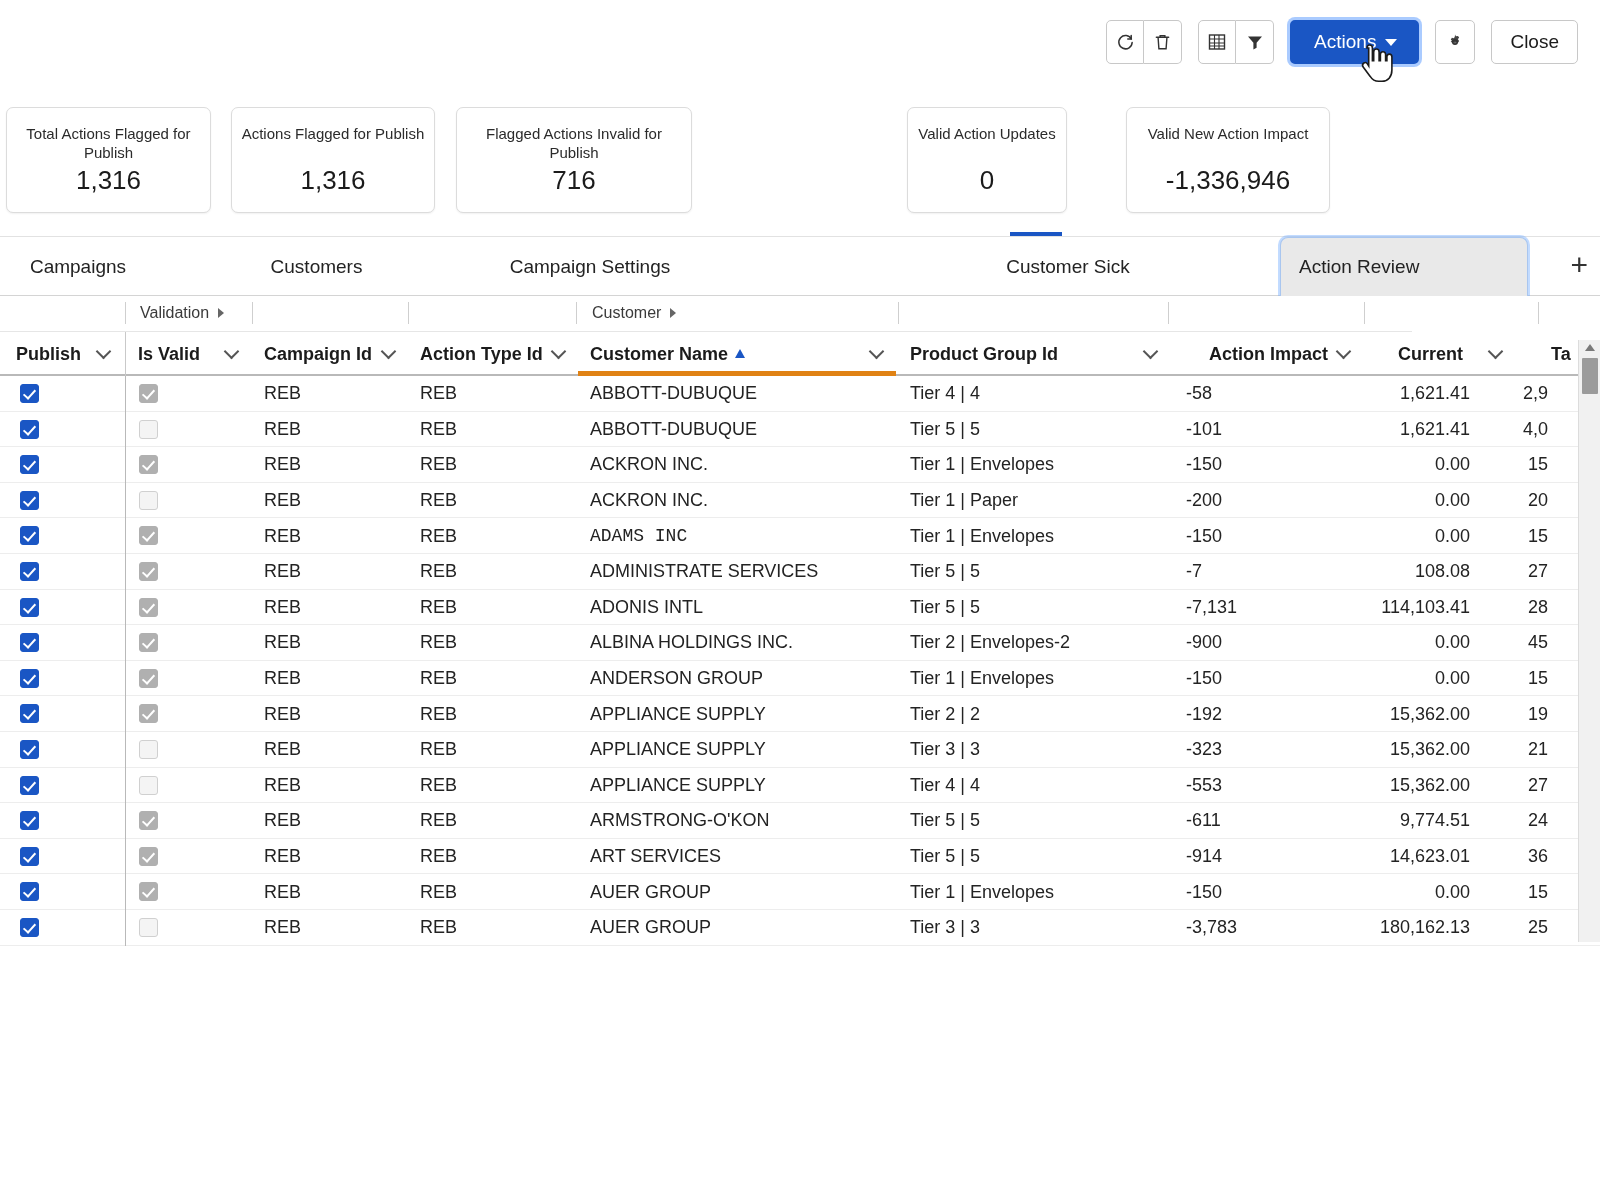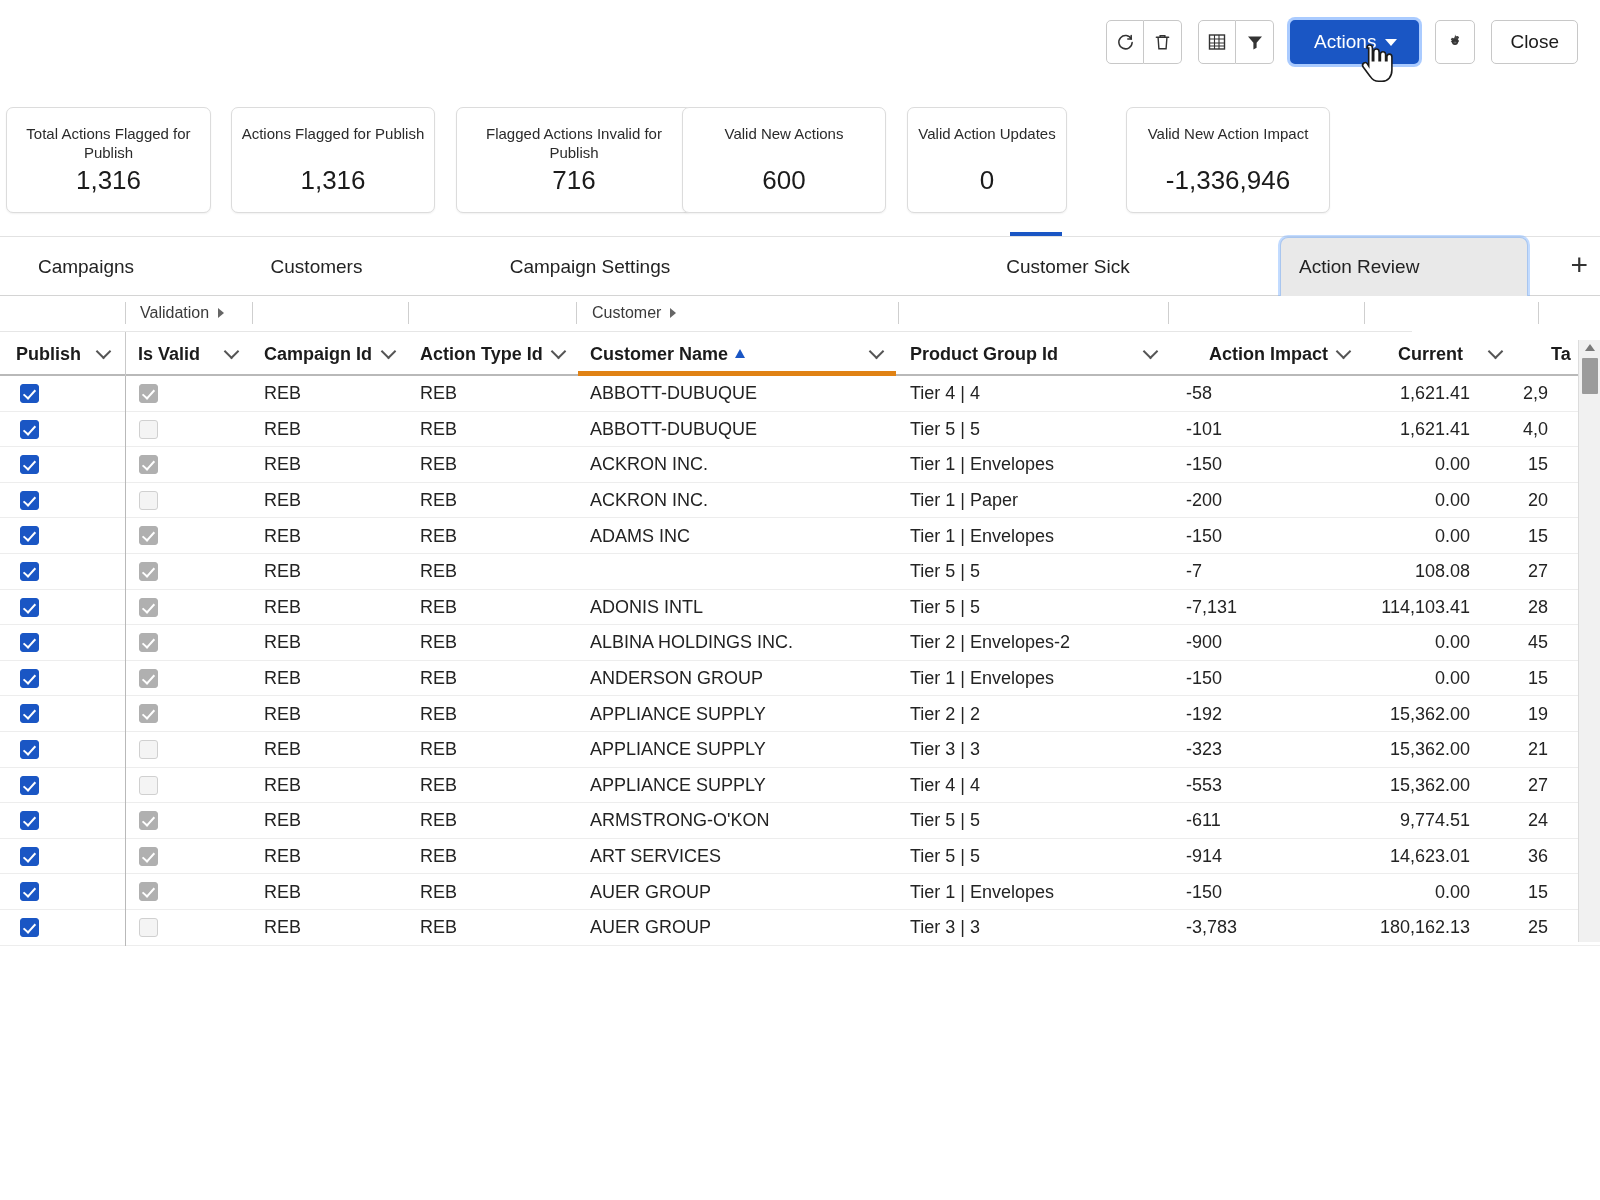--- a/index.html
+++ b/index.html
@@ -288,37 +288,33 @@
       <div class="kpi-value">1,316</div>
     </div>
     <div class="kpi" style="left:231px; width:204px;">
       <div class="kpi-label">Actions Flagged for Publish</div>
       <div class="kpi-value">1,316</div>
     </div>
     <div class="kpi" style="left:456px; width:236px;">
       <div class="kpi-label">Flagged Actions Invalid for Publish</div>
       <div class="kpi-value">716</div>
     </div>
-    <div class="kpi" style="left:682px; width:204px;">
-      <div class="kpi-label">Valid New Actions</div>
-      <div class="kpi-value">600</div>
-    </div>
     <div class="kpi" style="left:907px; width:160px;">
       <div class="kpi-label">Valid Action Updates</div>
       <div class="kpi-value">0</div>
     </div>
     <div class="kpi" style="left:1126px; width:204px;">
       <div class="kpi-label">Valid New Action Impact</div>
       <div class="kpi-value">-1,336,946</div>
     </div>
   </div>
 
   <div class="kpi-indicator"></div>
   <div class="tabstrip">
-    <div class="tab" style="left:16px;   width:140px;">
+    <div class="tab" style="left:8px;   width:140px;">
       <span>Campaigns</span>
     </div>
     <div class="tab" style="left:214px; width:205px;">
       <span>Customers</span>
     </div>
     <div class="tab" style="left:466px; width:248px;">
       <span>Campaign Settings</span>
     </div>
     <div class="tab" style="left:972px; width:192px;">
       <span>Customer Sick</span>
@@ -431,32 +427,33 @@
           <div class="cell" style="left: 1186px;">-200</div>
           <div class="cell num" style="left: 1330px; width: 140px;">0.00</div>
           <div class="cell num" style="left: 1500px; width: 48px;">20</div>
         </div>
         <div class="row">
           <div class="cb on" style="left: 20px;"></div>
           <div class="row-sep" style="height: 35.6px;"></div>
           <div class="cb dis-on" style="left: 139px;"></div>
           <div class="cell" style="left: 264px;">REB</div>
           <div class="cell" style="left: 420px;">REB</div>
-          <div class="cell" style="left: 590px;">ADAMS INC</div>
+          <div class="cell" style="left: 590px; font-family: Liberation Mono, monospace;">ADAMS INC</div>
           <div class="cell" style="left: 910px;">Tier 1 | Envelopes</div>
           <div class="cell" style="left: 1186px;">-150</div>
           <div class="cell num" style="left: 1330px; width: 140px;">0.00</div>
           <div class="cell num" style="left: 1500px; width: 48px;">15</div>
         </div>
         <div class="row">
           <div class="cb on" style="left: 20px;"></div>
           <div class="row-sep" style="height: 35.6px;"></div>
           <div class="cb dis-on" style="left: 139px;"></div>
           <div class="cell" style="left: 264px;">REB</div>
           <div class="cell" style="left: 420px;">REB</div>
+          <div class="cell" style="left: 590px;">ADMINISTRATE SERVICES</div>
           <div class="cell" style="left: 910px;">Tier 5 | 5</div>
           <div class="cell" style="left: 1186px;">-7</div>
           <div class="cell num" style="left: 1330px; width: 140px;">108.08</div>
           <div class="cell num" style="left: 1500px; width: 48px;">27</div>
         </div>
         <div class="row">
           <div class="cb on" style="left: 20px;"></div>
           <div class="row-sep" style="height: 35.6px;"></div>
           <div class="cb dis-on" style="left: 139px;"></div>
           <div class="cell" style="left: 264px;">REB</div>

